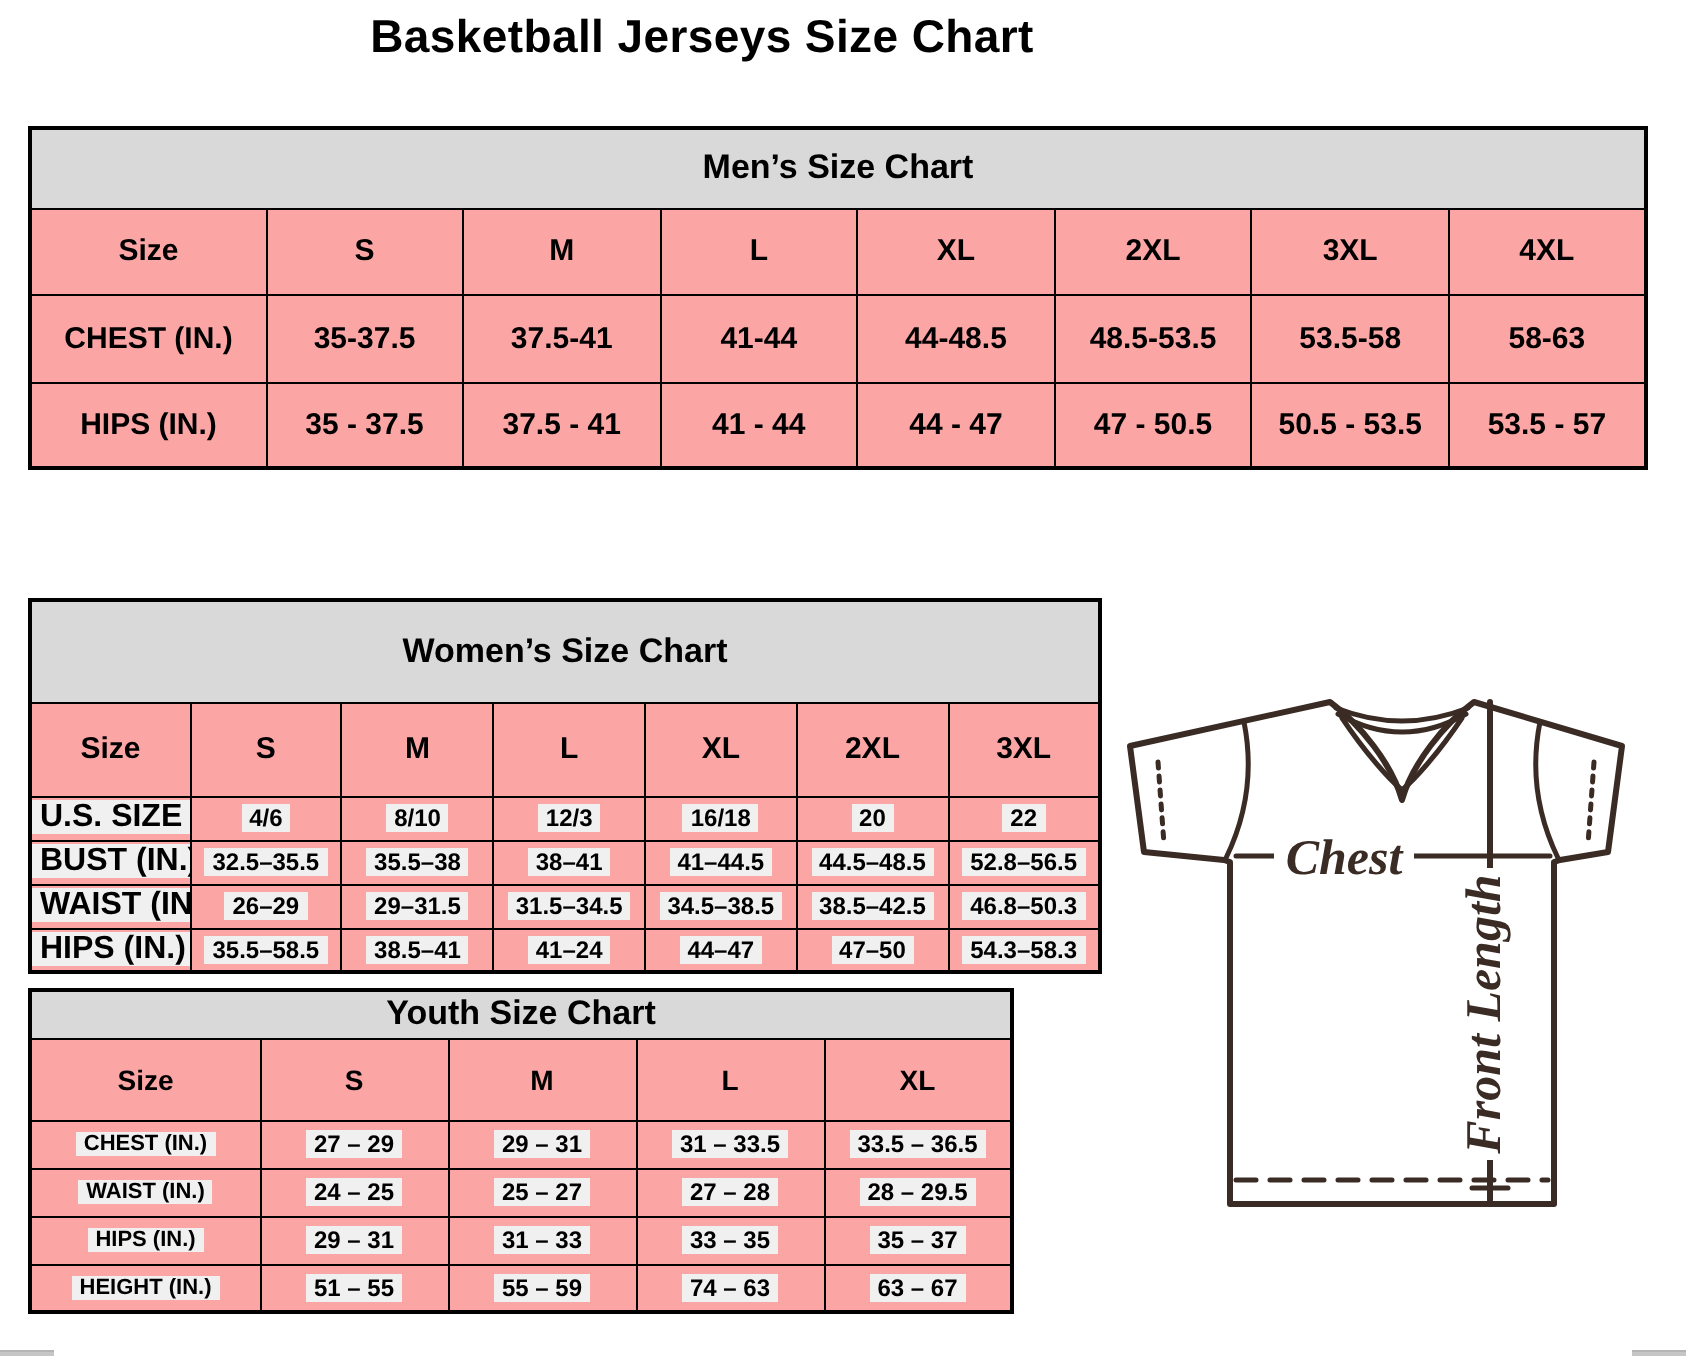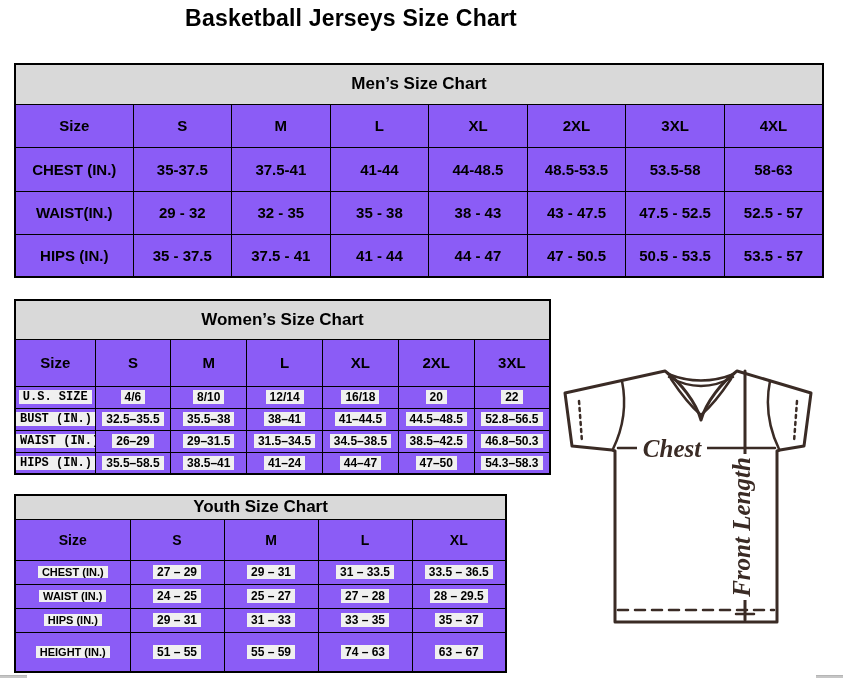--- a/index.html
+++ b/index.html
@@ -7,38 +7,38 @@
   body {
     position:relative; width:843px; height:679px; overflow:hidden;
     font-family:"Liberation Sans", sans-serif; color:#000;
   }
   .page-title {
     position:absolute; top:5px; left:0; width:702px; text-align:center;
     font-size:23px; font-weight:bold; letter-spacing:0.2px;
   }
   table.size-table {
     position:absolute; border-collapse:collapse; table-layout:fixed;
-    border:2px solid #000; background:#8b5cf6;
+    border:2px solid #000; background:#fca5a5;
   }
   .size-table td { border:1px solid #000; text-align:center; vertical-align:middle; overflow:hidden; white-space:nowrap; }
   .size-table .band { background:#d9d9d9; font-size:17px; font-weight:bold; }
   
   .mens .head-row td { font-size:15px; font-weight:bold; }
   .mens .data-row td { font-size:15px; font-weight:bold; }
   
   .womens .head-row td { font-size:15px; font-weight:bold; }
   .womens .data-row td { font-size:12px; font-weight:bold; }
-  .womens .data-row td.row-label { font-size:12px;font-family:Liberation Mono, monospace; }
+  .womens .data-row td.row-label { font-size:16px; }
   
   .youth .head-row td { font-size:14px; font-weight:bold; }
   .youth .data-row td { font-size:12px; font-weight:bold; }
   .youth .data-row td.row-label { font-size:11px; }
   .hl { background:#f0f0f0; padding:0 4px; }
   
-  .jersey-wrap { position:absolute; left:552px; top:358px; width:272px; height:272px; }
+  .jersey-wrap { position:absolute; left:552px; top:338px; width:272px; height:272px; }
   
   .sb-frag { position:absolute; height:3px; background:#c6c6c6; border-top:1px solid #b5b5b5; }
   .sb-left { left:0; top:675px; width:27px; }
   .sb-right { left:816px; top:675px; width:27px; }
 </style>
 </head>
 <body>
 
 <div class="page-title">Basketball Jerseys Size Chart</div>
 
@@ -72,30 +72,20 @@
           <td class="row-label">CHEST (IN.)</td>
           <td>35-37.5</td>
           <td>37.5-41</td>
           <td>41-44</td>
           <td>44-48.5</td>
           <td>48.5-53.5</td>
           <td>53.5-58</td>
           <td>58-63</td>
         </tr>
         <tr class="data-row" style="height: 43px;">
-          <td class="row-label">WAIST(IN.)</td>
-          <td>29 - 32</td>
-          <td>32 - 35</td>
-          <td>35 - 38</td>
-          <td>38 - 43</td>
-          <td>43 - 47.5</td>
-          <td>47.5 - 52.5</td>
-          <td>52.5 - 57</td>
-        </tr>
-        <tr class="data-row" style="height: 43px;">
           <td class="row-label">HIPS (IN.)</td>
           <td>35 - 37.5</td>
           <td>37.5 - 41</td>
           <td>41 - 44</td>
           <td>44 - 47</td>
           <td>47 - 50.5</td>
           <td>50.5 - 53.5</td>
           <td>53.5 - 57</td>
         </tr>
       </tbody>
@@ -106,37 +96,37 @@
       <colgroup>
         <col style="width: 80px;">
         <col>
         <col>
         <col>
         <col>
         <col>
         <col>
       </colgroup>
       <tbody>
-        <tr style="height: 39px;">
+        <tr style="height: 51px;">
           <td colspan="7" class="band">Women’s Size Chart</td>
         </tr>
         <tr class="head-row" style="height: 47px;">
           <td>Size</td>
           <td>S</td>
           <td>M</td>
           <td>L</td>
           <td>XL</td>
           <td>2XL</td>
           <td>3XL</td>
         </tr>
         <tr class="data-row" style="height: 22px;">
           <td class="row-label"><span class="hl">U.S. SIZE</span></td>
           <td><span class="hl">4/6</span></td>
           <td><span class="hl">8/10</span></td>
-          <td><span class="hl">12/14</span></td>
+          <td><span class="hl">12/3</span></td>
           <td><span class="hl">16/18</span></td>
           <td><span class="hl">20</span></td>
           <td><span class="hl">22</span></td>
         </tr>
         <tr class="data-row" style="height: 22px;">
           <td class="row-label"><span class="hl">BUST (IN.)</span></td>
           <td><span class="hl">32.5–35.5</span></td>
           <td><span class="hl">35.5–38</span></td>
           <td><span class="hl">38–41</span></td>
           <td><span class="hl">41–44.5</span></td>
@@ -198,21 +188,21 @@
           <td><span class="hl">27 – 28</span></td>
           <td><span class="hl">28 – 29.5</span></td>
         </tr>
         <tr class="data-row" style="height: 24px;">
           <td class="row-label"><span class="hl">HIPS (IN.)</span></td>
           <td><span class="hl">29 – 31</span></td>
           <td><span class="hl">31 – 33</span></td>
           <td><span class="hl">33 – 35</span></td>
           <td><span class="hl">35 – 37</span></td>
         </tr>
-        <tr class="data-row" style="height: 40px;">
+        <tr class="data-row" style="height: 24px;">
           <td class="row-label"><span class="hl">HEIGHT (IN.)</span></td>
           <td><span class="hl">51 – 55</span></td>
           <td><span class="hl">55 – 59</span></td>
           <td><span class="hl">74 – 63</span></td>
           <td><span class="hl">63 – 67</span></td>
         </tr>
       </tbody>
     </table>
   </div>
 

